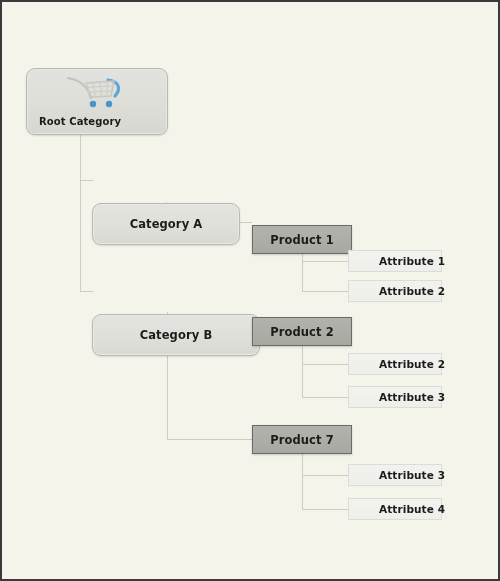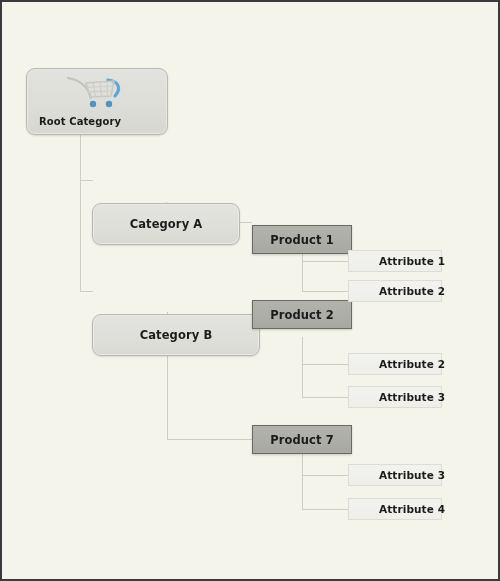--- a/index.html
+++ b/index.html
@@ -151,21 +151,21 @@
   </div>
 
   <div class="node node-cat" style="left:90px; top:268px; width:168px; height:42px;">
     <span>Category B</span>
   </div>
 
   <div class="node node-prod" style="left:250px; top:207px; width:100px; height:29px;margin-top:16px;">
     <span>Product 1</span>
   </div>
 
-  <div class="node node-prod" style="left:250px; top:298px; width:100px; height:29px;">
+  <div class="node node-prod" style="left:250px; top:315px; width:100px; height:29px;">
     <span>Product 2</span>
   </div>
 
   <div class="node node-prod" style="left:250px; top:423px; width:100px; height:29px;">
     <span>Product 7</span>
   </div>
 
   <div class="node node-attr" style="left:346px; top:248px; width:94px; height:22px;">
     <span>Attribute 1</span>
   </div>

